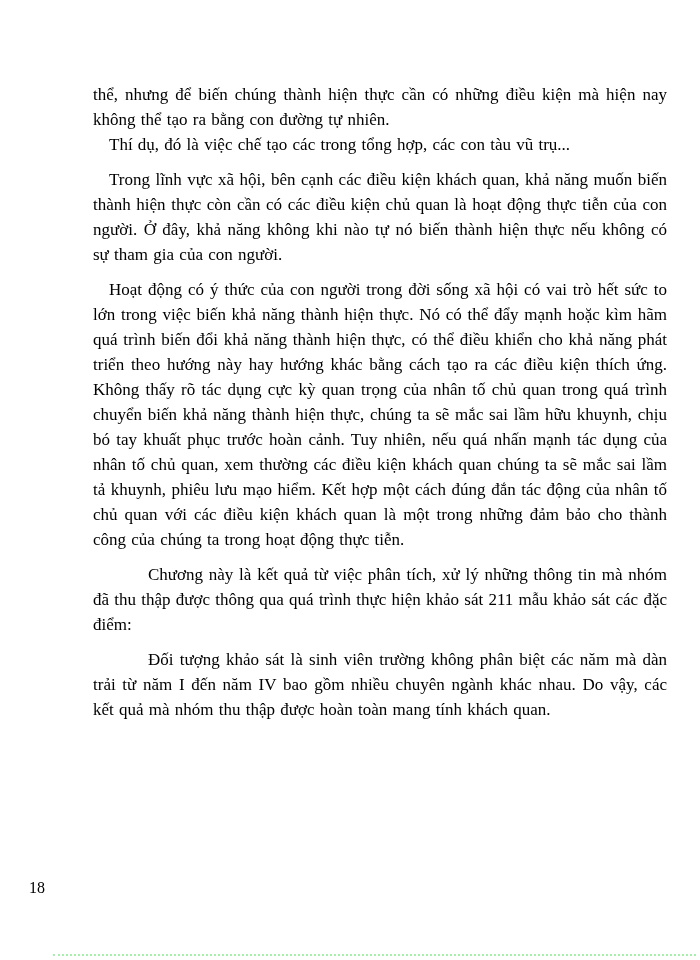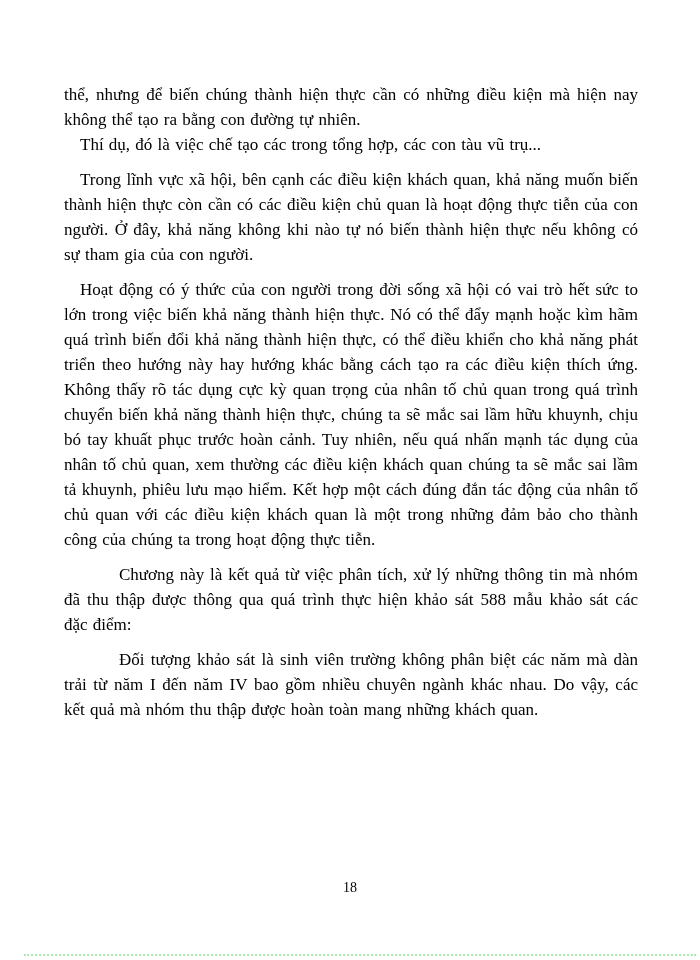--- a/index.html
+++ b/index.html
@@ -12,20 +12,21 @@
     height: 960px;
     position: relative;
     overflow: hidden;
     font-family: "Liberation Serif", "DejaVu Serif", serif;
     color: #000000;
   }
   .page {
     position: absolute;
     inset: 0;
     background: #ffffff;
+    margin-left: 29px;
   }
   .content {
     position: absolute;
     left: 64px;
     top: 82px;
     width: 574px;
     font-size: 17px;
     line-height: 25px;
     text-align: justify;
     word-spacing: 1px;
@@ -36,42 +37,41 @@
   .content p.cont { margin-bottom: 0; }    
   .ind-s { text-indent: 16px; }
   .ind-h { text-indent: 43px; }
   .ind-t { text-indent: 55px; }
   .bold  { font-weight: 700; }
   .footer {
     position: absolute;
     left: 0;
     right: 0;
     top: 880px;
-    text-align: center;
-    font-size: 14px;
+    font-size: 16px;
     line-height: 16px;
   }
   .page-break {
     position: absolute;
     left: 24px;
     right: 4px;
     top: 954px;
     height: 0;
     border-top: 2px dotted #a8efae;
   }
 </style>
 </head>
 <body>
 
 <div class="page">
   <div class="content">
     <p class="cont">thể, nhưng để biến chúng thành hiện thực cần có những điều kiện mà hiện nay không thể tạo ra bằng con đường tự nhiên.</p>
     <p class="ind-s">Thí dụ, đó là việc chế tạo các trong tổng hợp, các con tàu vũ trụ...</p>
     <p class="ind-s">Trong lĩnh vực xã hội, bên cạnh các điều kiện khách quan, khả năng muốn biến thành hiện thực còn cần có các điều kiện chủ quan là hoạt động thực tiễn của con người. Ở đây, khả năng không khi nào tự nó biến thành hiện thực nếu không có sự tham gia của con người.</p>
     <p class="ind-s">Hoạt động có ý thức của con người trong đời sống xã hội có vai trò hết sức to lớn trong việc biến khả năng thành hiện thực. Nó có thể đẩy mạnh hoặc kìm hãm quá trình biến đổi khả năng thành hiện thực, có thể điều khiển cho khả năng phát triển theo hướng này hay hướng khác bằng cách tạo ra các điều kiện thích ứng. Không thấy rõ tác dụng cực kỳ quan trọng của nhân tố chủ quan trong quá trình chuyển biến khả năng thành hiện thực, chúng ta sẽ mắc sai lầm hữu khuynh, chịu bó tay khuất phục trước hoàn cảnh. Tuy nhiên, nếu quá nhấn mạnh tác dụng của nhân tố chủ quan, xem thường các điều kiện khách quan chúng ta sẽ mắc sai lầm tả khuynh, phiêu lưu mạo hiểm. Kết hợp một cách đúng đắn tác động của nhân tố chủ quan với các điều kiện khách quan là một trong những đảm bảo cho thành công của chúng ta trong hoạt động thực tiễn.</p>
-    <p class="ind-t">Chương này là kết quả từ việc phân tích, xử lý những thông tin mà nhóm đã thu thập được thông qua quá trình thực hiện khảo sát 588 mẫu khảo sát các đặc điểm:</p>
-    <p class="ind-t">Đối tượng khảo sát là sinh viên trường không phân biệt các năm mà dàn trải từ năm I đến năm IV bao gồm nhiều chuyên ngành khác nhau. Do vậy, các kết quả mà nhóm thu thập được hoàn toàn mang những khách quan.</p>
+    <p class="ind-t">Chương này là kết quả từ việc phân tích, xử lý những thông tin mà nhóm đã thu thập được thông qua quá trình thực hiện khảo sát 211 mẫu khảo sát các đặc điểm:</p>
+    <p class="ind-t">Đối tượng khảo sát là sinh viên trường không phân biệt các năm mà dàn trải từ năm I đến năm IV bao gồm nhiều chuyên ngành khác nhau. Do vậy, các kết quả mà nhóm thu thập được hoàn toàn mang tính khách quan.</p>
   </div>
 
   <div class="footer">18</div>
 
   <div class="page-break" style="border-top-color: rgb(168, 239, 174);"></div>
 </div>
 
 </body></html>

